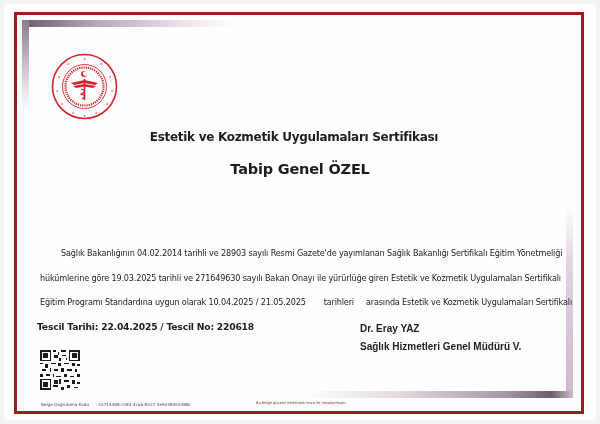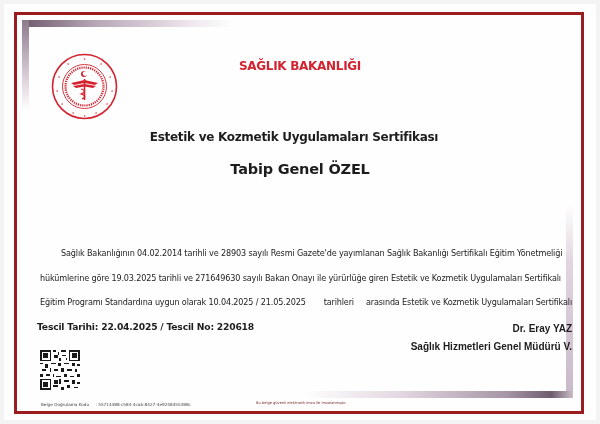--- a/index.html
+++ b/index.html
@@ -60,21 +60,21 @@
   .body-line { height: 24.5px; white-space: nowrap; }
   .body-line.indent { padding-left: 21px; margin-top: 26px; }
   .gap-a { display: inline-block; width: 18px; }
   .gap-b { display: inline-block; width: 12px; }
   .registration {
     position: absolute; left: 37px; top: 321px;
     font-family: "DejaVu Sans", sans-serif; font-weight: bold; font-size: 9.2px;
     color: #1d1d1d; letter-spacing: -0.2px;
   }
   .signatory {
-    position: absolute; left: 360px; top: 320px; width: 212px; text-align: right;
+    position: absolute; left: 360px; top: 320px; width: 212px; text-align: left;
     font-family: "Liberation Sans", sans-serif; font-weight: bold; font-size: 10px;
     color: #1d1d1d; line-height: 18px;
   }
   .qr {
     position: absolute; left: 40px; top: 350px; width: 40px; height: 40px;
   }
   .verify {
     position: absolute; left: 41px; top: 402px;
     font-family: "DejaVu Sans", sans-serif; font-size: 4.2px; color: #444; white-space: nowrap;
   }
@@ -119,21 +119,20 @@
 
     <path d="M20 30 L33.5 27 L47 30 L44 32 L33.5 30 L23 32 Z" fill="#d32330"></path>
     <path d="M22 33 L33.5 31 L45 33 L42 35 L33.5 33.5 L25 35 Z" fill="#d32330"></path>
 
     <rect x="32.7" y="26" width="1.6" height="21" fill="#d32330"></rect>
     <path d="M30 36 Q37 38 30 41 Q37 43 31 46" fill="none" stroke="#d32330" stroke-width="1.2"></path>
   </svg>
 </div>
 
 <div class="header-block">
-  <div class="hdr">SAĞLIK BAKANLIĞI</div>
 </div>
 
 <div class="cert-title">Estetik ve Kozmetik Uygulamaları Sertifikası</div>
 <div class="holder">Tabip Genel ÖZEL</div>
 
 <div class="body-text">
   <div class="body-line indent">Sağlık Bakanlığının 04.02.2014 tarihli ve 28903 sayılı Resmi Gazete'de yayımlanan Sağlık Bakanlığı Sertifikalı Eğitim Yönetmeliği</div>
   <div class="body-line">hükümlerine göre 19.03.2025 tarihli ve 271649630 sayılı Bakan Onayı ile yürürlüğe giren Estetik ve Kozmetik Uygulamaları Sertifikalı</div>
   <div class="body-line">
     <span>Eğitim Programı Standardına uygun olarak 10.04.2025 / 21.05.2025</span><span class="gap-a"></span><span>tarihleri</span><span class="gap-b"></span><span>arasında Estetik ve Kozmetik Uygulamaları Sertifikalı</span>

